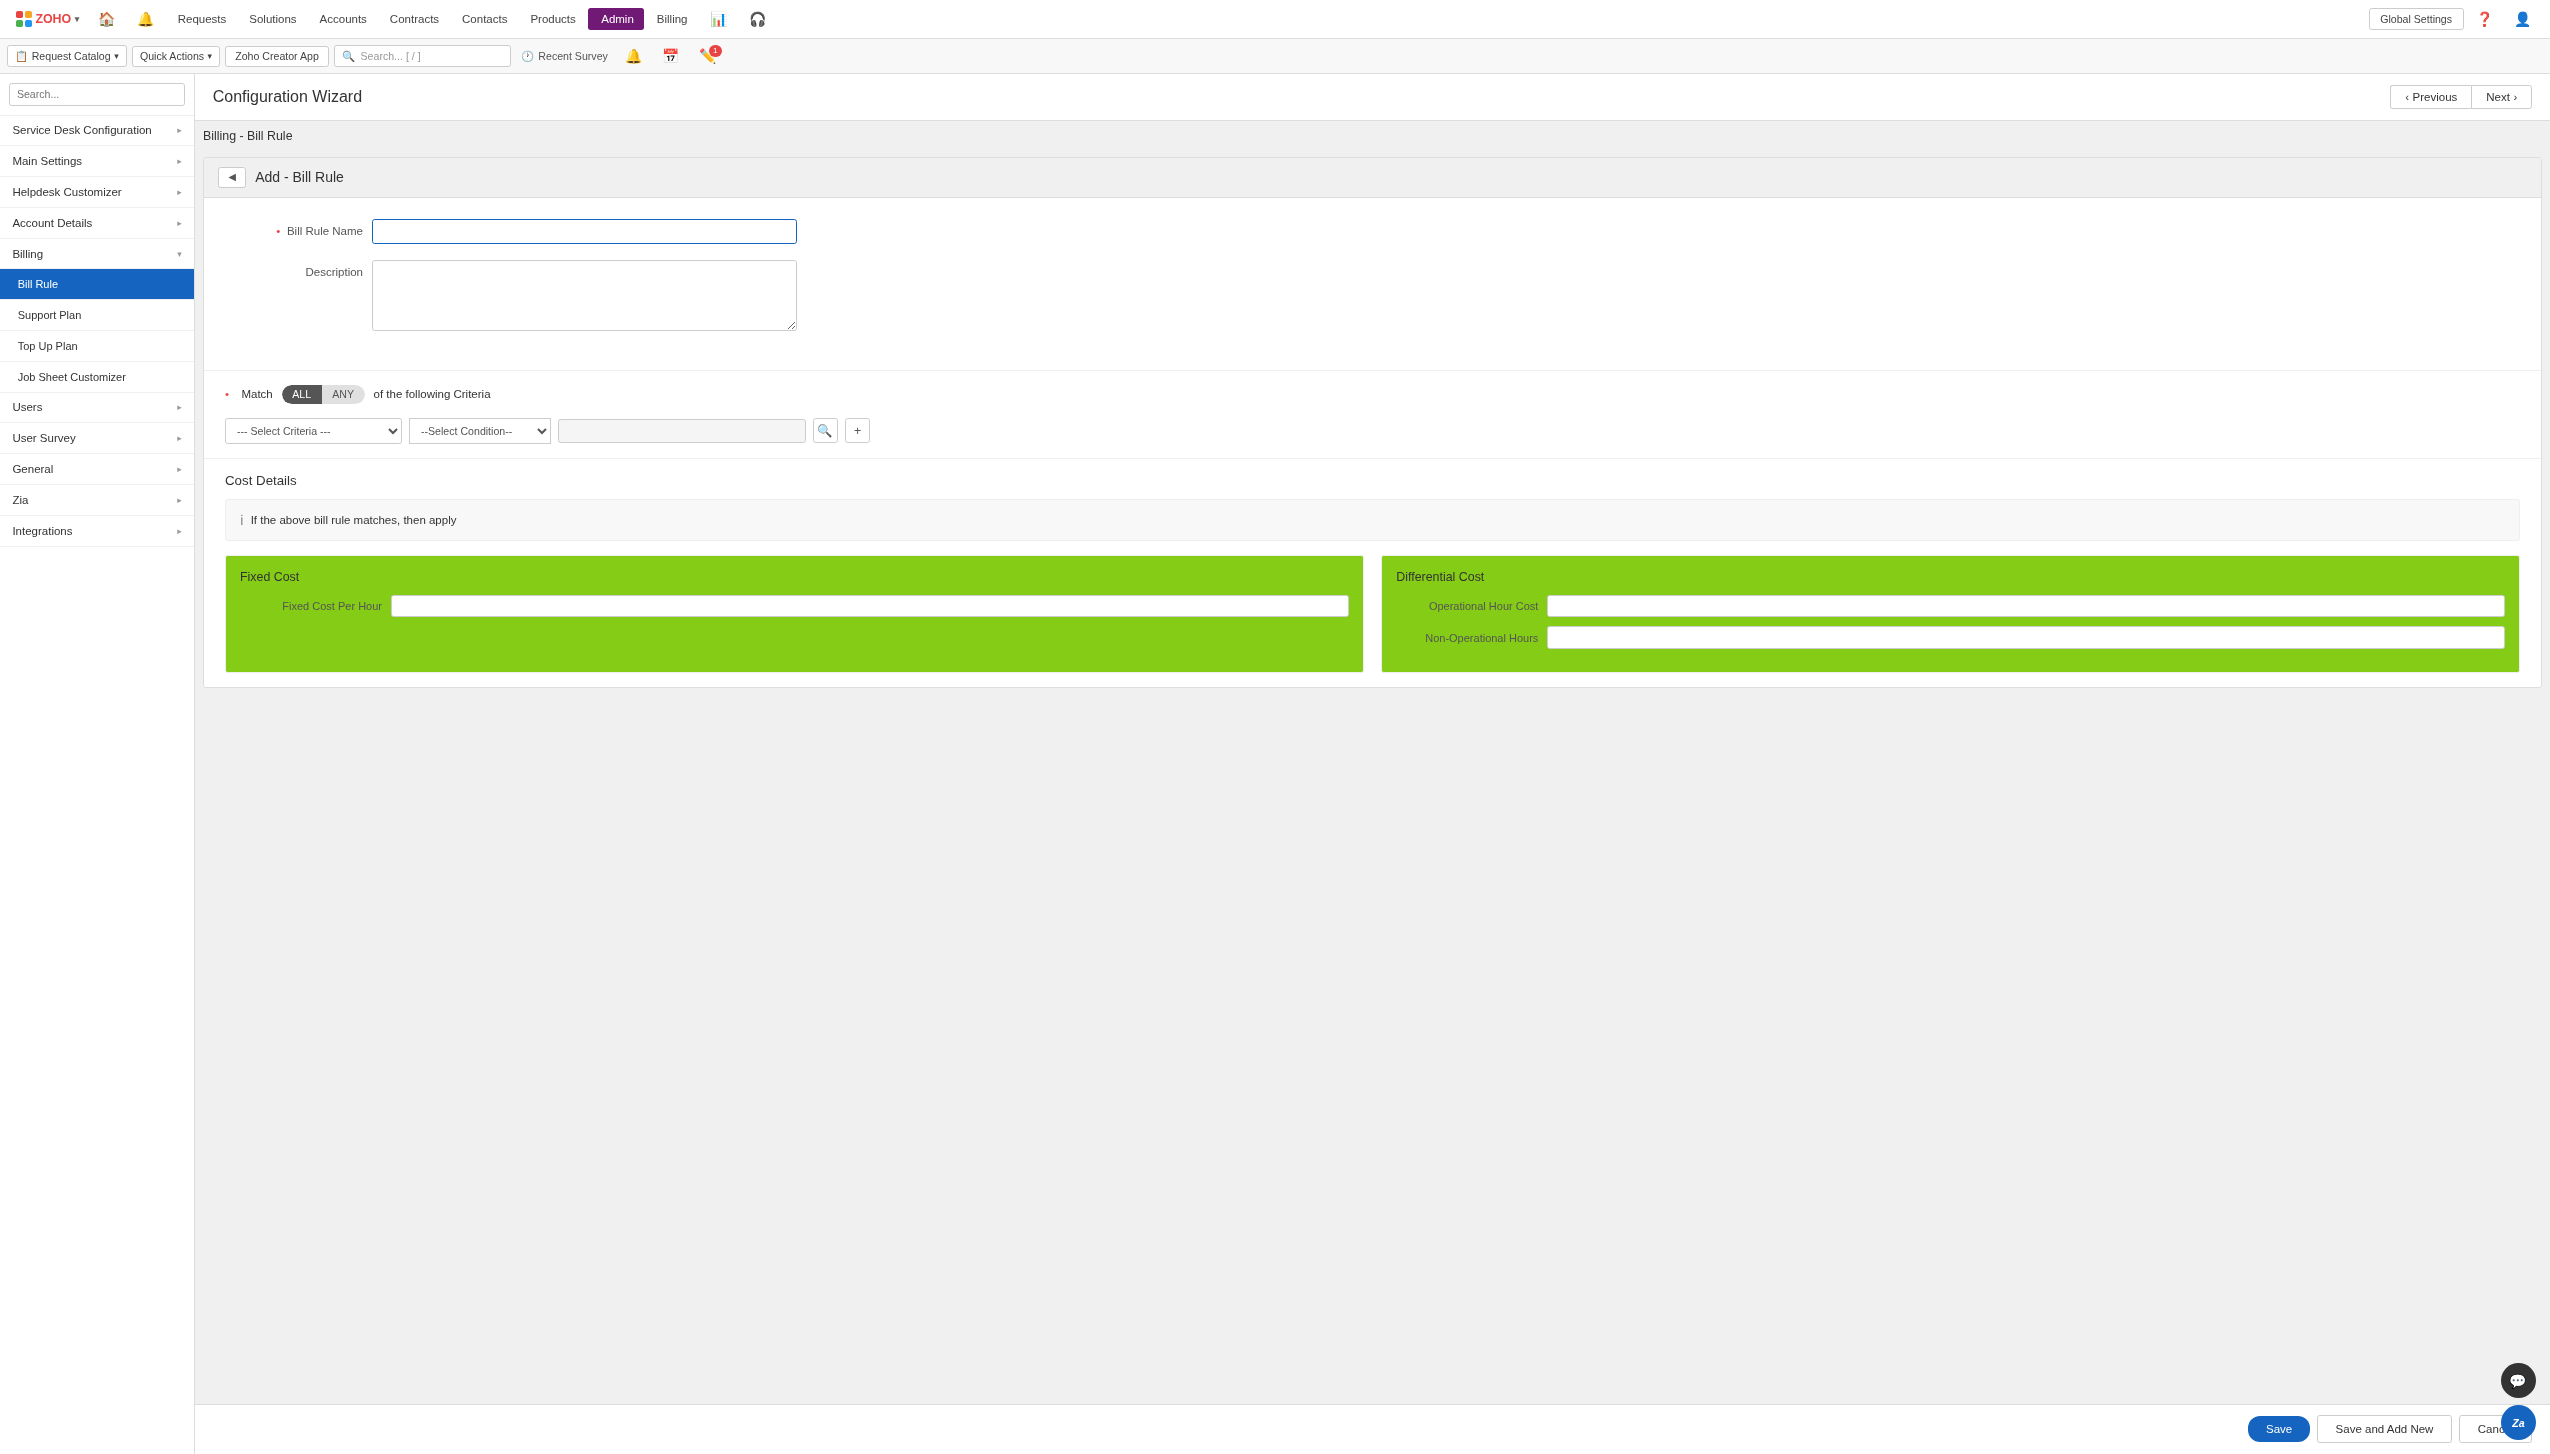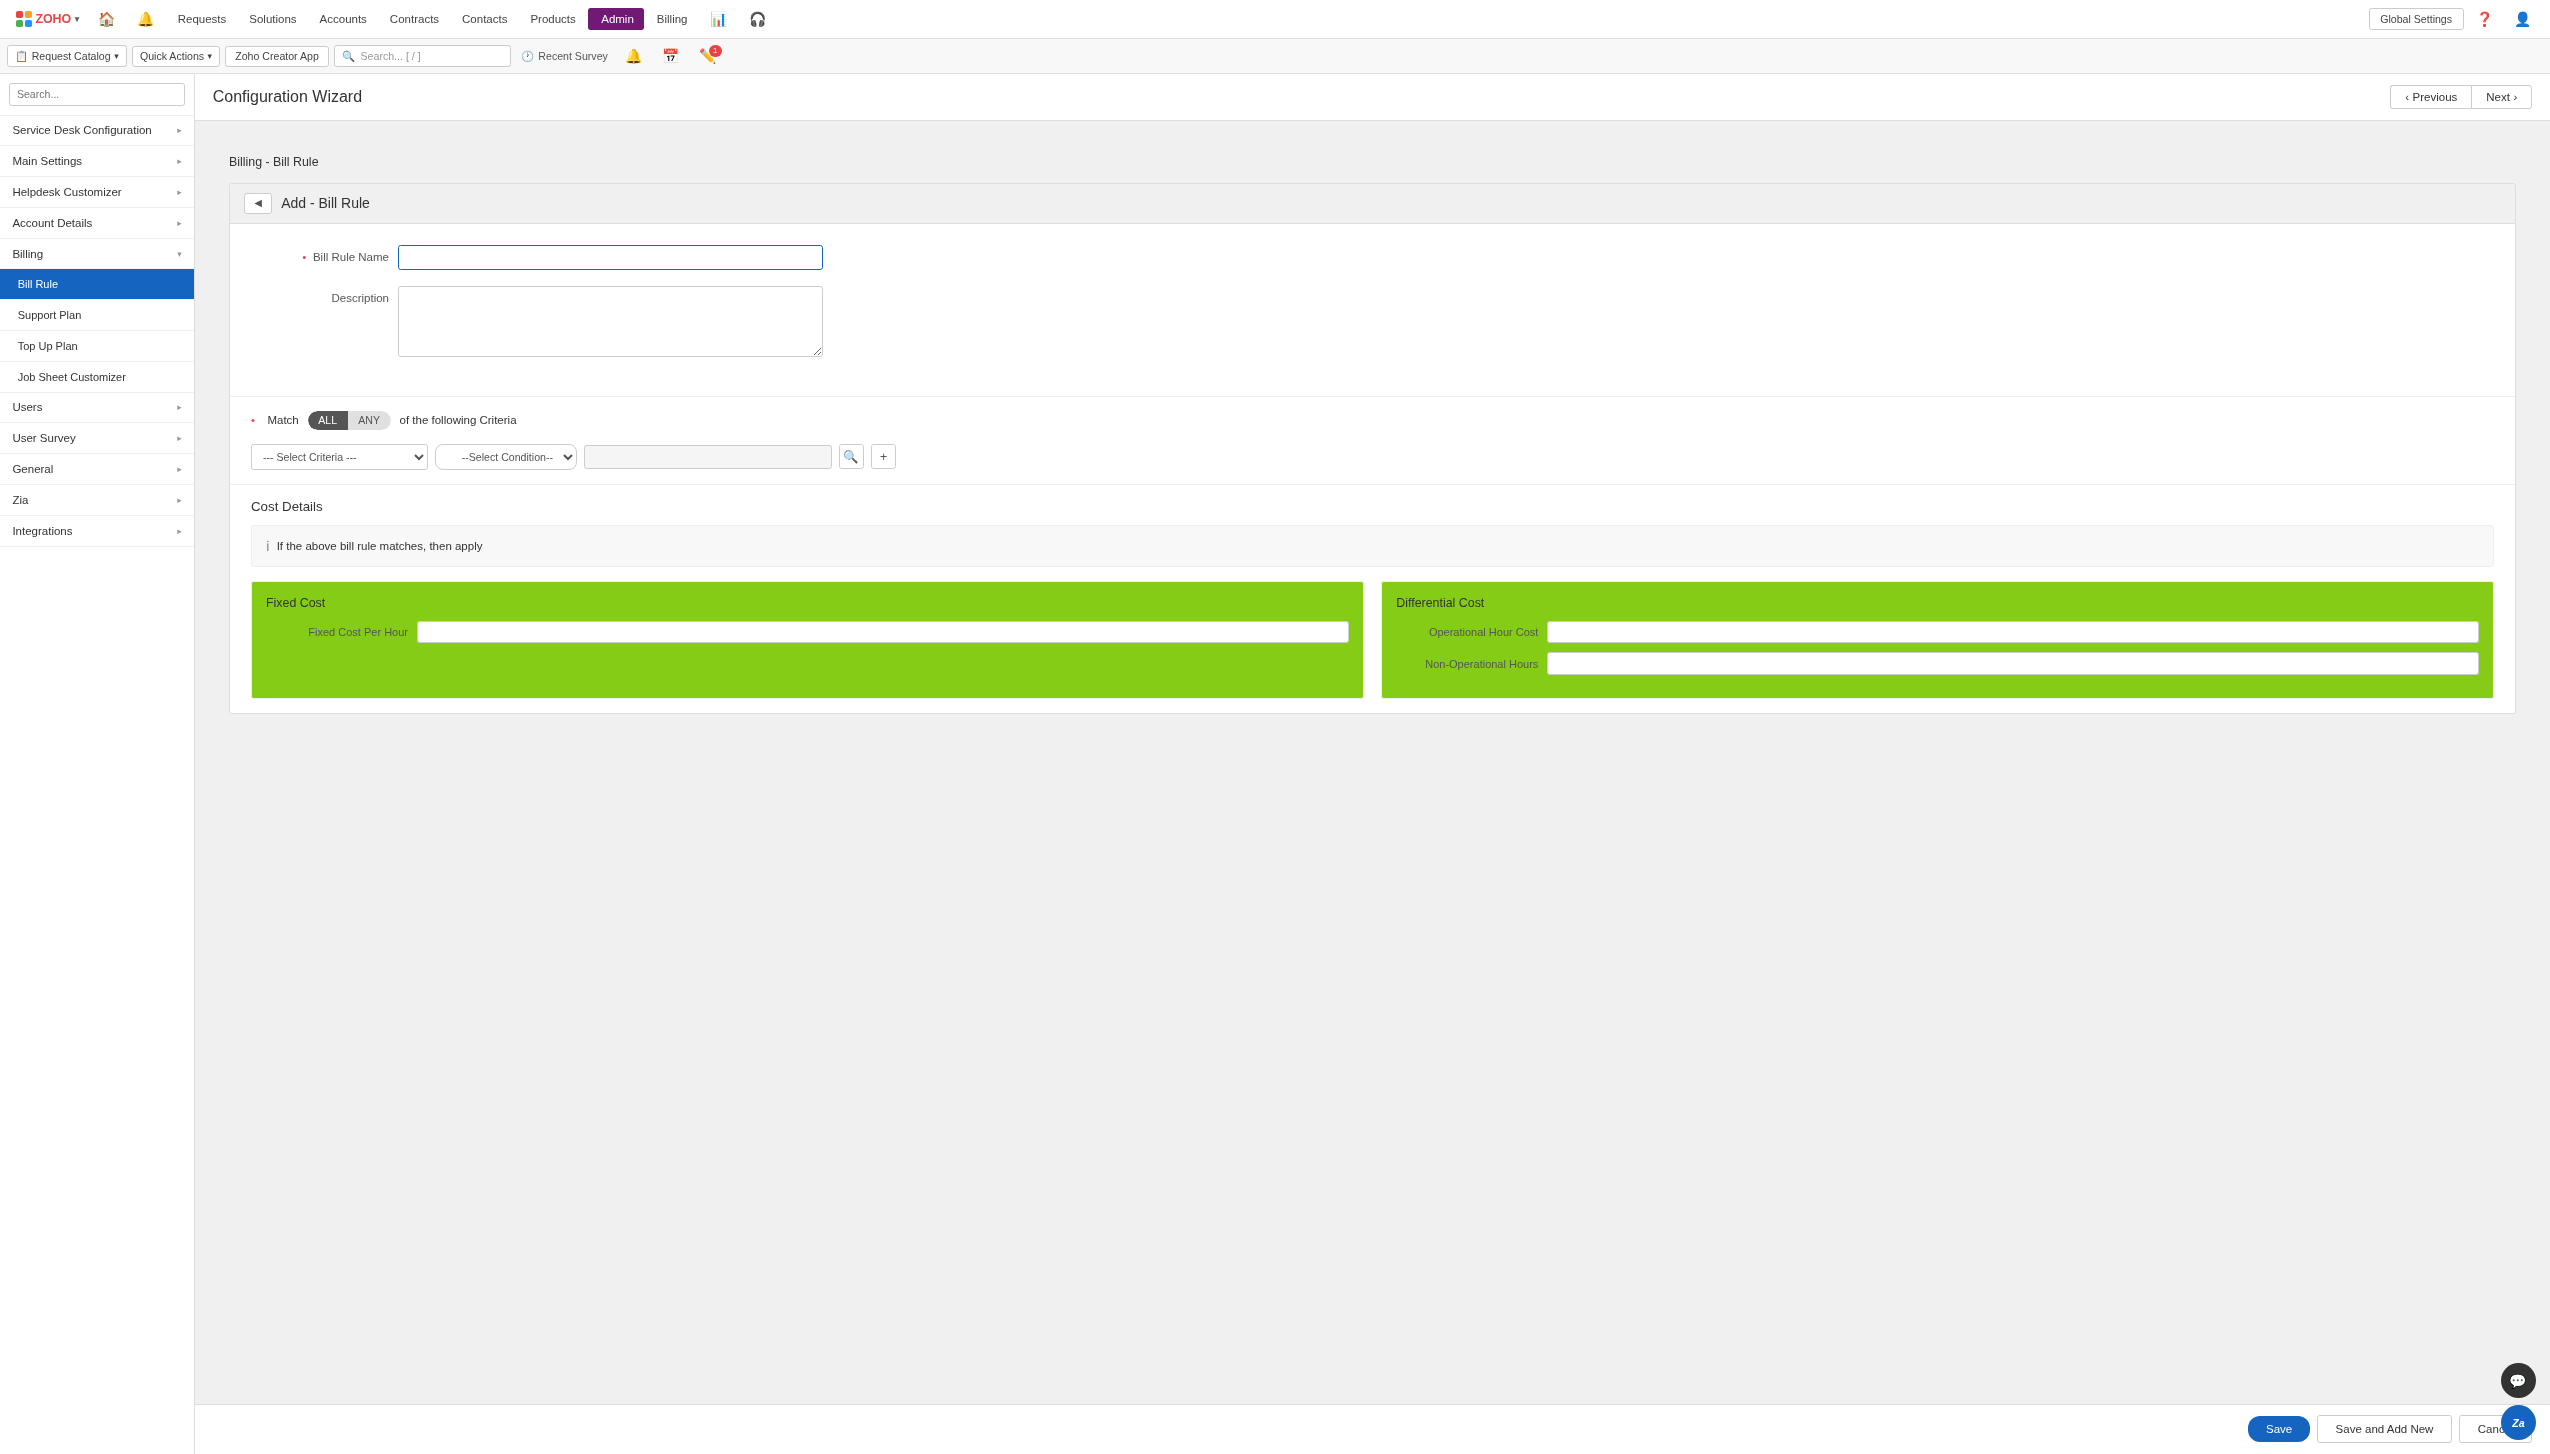--- a/index.html
+++ b/index.html
@@ -48,21 +48,21 @@
     
     .content { flex: 1; overflow-y: auto; background: #f0f0f0; }
     .config-wizard-header { background: #fff; border-bottom: 0.9px solid #ddd; padding: 10.6px 17.7px; display: flex; align-items: center; justify-content: space-between; }
     .config-wizard-title { font-size: 16px; font-weight: 400; color: #333; }
     .wizard-nav-btns { display: flex; gap: 0; }
     .wizard-nav-btn { border: 0.9px solid #ccc; background: #fff; padding: 5.3px 14px; cursor: pointer; font-size: 11.5px; color: #333; display: flex; align-items: center; gap: 3.5px; }
     .wizard-nav-btn:first-child { border-radius: 2.7px 0 0 2.7px; border-right: none; }
     .wizard-nav-btn:last-child { border-radius: 0 2.7px 2.7px 0; }
 
     
-    .form-container { padding: 34px; }
+    .form-container { padding: 8px; }
     .breadcrumb { font-size: 12.4px; color: #333; margin-bottom: 14px; font-weight: 500; }
     .form-card { background: #fff; border: 0.9px solid #ddd; border-radius: 2.7px; }
     .form-card-header { background: #f0f0f0; padding: 8.9px 14px; display: flex; align-items: center; gap: 8.9px; border-bottom: 0.9px solid #ddd; }
     .back-btn { background: #fff; border: 0.9px solid #ccc; border-radius: 2.7px; padding: 2.7px 7px; cursor: pointer; font-size: 12.4px; color: #555; }
     .form-card-title { font-size: 14px; font-weight: 400; color: #333; }
     .form-body { padding: 21px 35px; }
     .form-row { display: flex; align-items: flex-start; margin-bottom: 16px; gap: 8.9px; }
     .form-label { width: 124px; text-align: right; padding-top: 6.2px; font-size: 11.5px; color: #555; flex-shrink: 0; }
     .required-dot { color: #e84444; margin-right: 3.5px; }
     .form-input { flex: 1; max-width: 425px; }
@@ -73,21 +73,21 @@
     
     .match-section { padding: 14px 21px; border-top: 0.9px solid #eee; }
     .match-row { display: flex; align-items: center; gap: 8.9px; margin-bottom: 14px; }
     .match-label { font-size: 11.5px; color: #333; }
     .match-toggle { display: flex; border-radius: 17.7px; overflow: hidden; }
     .match-toggle-btn { padding: 3.5px 10.6px; font-size: 10.6px; cursor: pointer; border: none; }
     .match-toggle-btn.all { background: #555; color: #fff; border-radius: 17.7px 0 0 17.7px; }
     .match-toggle-btn.any { background: #e0e0e0; color: #555; border-radius: 0 17.7px 17.7px 0; }
     .criteria-row { display: flex; align-items: center; gap: 7px; }
     .criteria-select { border: 0.9px solid #ccc; background: #fff; padding: 5.3px 7px; border-radius: 2.7px; font-size: 10.6px; color: #555; min-width: 177px; }
-    .condition-select { border: 0.9px solid #ccc; background: #fff; padding: 5.3px 7px; border-radius: 8px; font-size: 10.6px; color: #555; min-width: 142px; text-align: right; }
+    .condition-select { border: 0.9px solid #ccc; background: #fff; padding: 5.3px 7px; border-radius: 0; font-size: 10.6px; color: #555; min-width: 142px; }
     .criteria-value { border: 0.9px solid #ccc; background: #f5f5f5; padding: 5.3px 7px; border-radius: 2.7px; font-size: 10.6px; min-width: 248px; }
     .criteria-icon-btn { width: 25px; height: 25px; border: 0.9px solid #ccc; background: #fff; border-radius: 2.7px; cursor: pointer; display: flex; align-items: center; justify-content: center; font-size: 12.4px; color: #555; }
 
     
     .cost-section { padding: 14px 21px; border-top: 0.9px solid #eee; }
     .cost-section-title { font-size: 13.3px; font-weight: 500; color: #333; margin-bottom: 10.6px; }
     .cost-info-box { background: #f8f8f8; border: 0.9px solid #eee; border-radius: 2.7px; padding: 10.6px 14px; display: flex; align-items: center; gap: 7px; margin-bottom: 14px; }
     .info-icon { color: #888; font-size: 14px; }
     .cost-grid { display: grid; grid-template-columns: 1fr 1fr; gap: 17.7px; }
     .cost-group { background: #84cc16; border: 0.9px solid #eee; border-radius: 2.7px; padding: 14px; }

